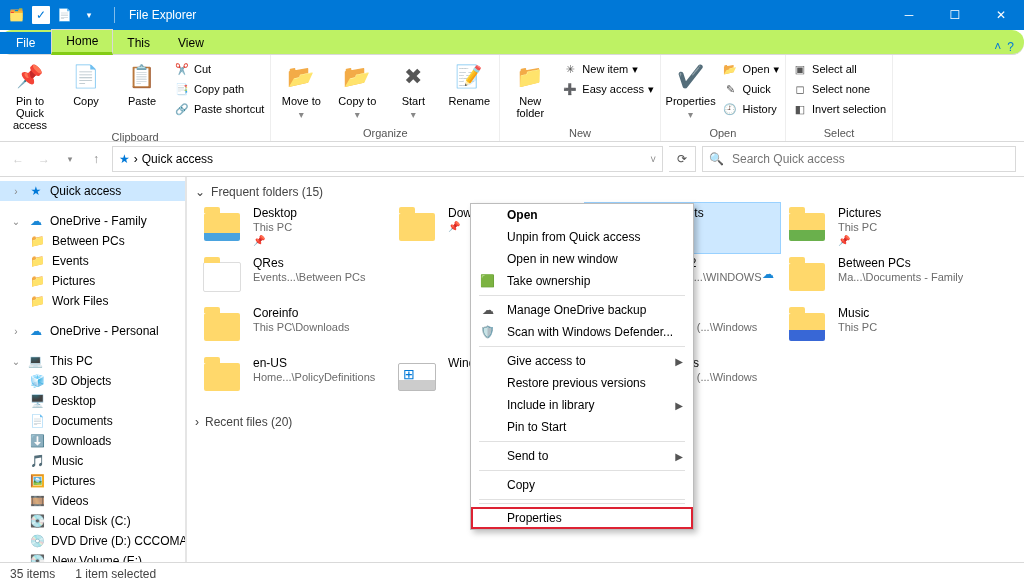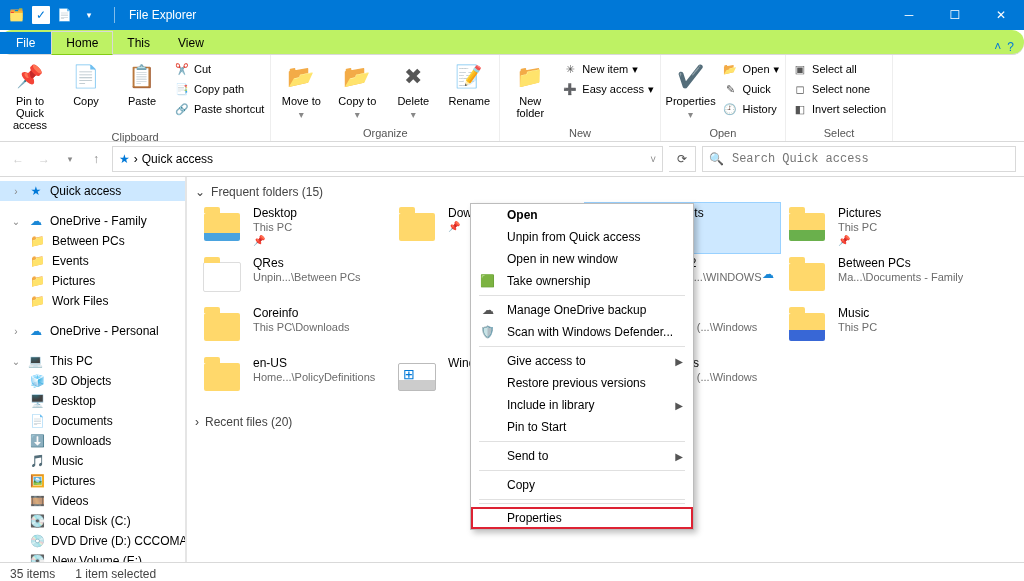--- a/index.html
+++ b/index.html
@@ -19,42 +19,42 @@
   .qat{display:flex;gap:6px;padding:0 8px;align-items:center;}
   .qat .ico{width:18px;height:18px;display:flex;align-items:center;justify-content:center;color:#fff;font-size:12px;}
   .title-text{margin-left:6px;font-size:12px;}
   .title-sep{height:16px;width:1px;background:rgba(255,255,255,.5);margin:0 8px;}
   .win-controls{margin-left:auto;display:flex;}
   .win-controls div{width:46px;height:30px;display:flex;align-items:center;justify-content:center;cursor:default;}
   
   .tabs{height:24px;display:flex;align-items:flex-end;background:#bef264;border-bottom:1px solid var(--border);border-radius:12px;}
   .tabs .filetab{background:var(--blue);color:#fff;padding:4px 16px;display:flex;align-items:center;}
   .tabs .tab{padding:4px 14px;display:flex;align-items:center;cursor:default;}
-  .tabs .tab.active{border:1px solid var(--border);border-bottom:1px solid #84cc16;margin-bottom:-1px;}
+  .tabs .tab.active{border:1px solid var(--border);border-bottom:3px solid #84cc16;margin-bottom:-1px;}
   .tabs .spacer{flex:1}
   .tabs .right{display:flex;align-items:center;gap:6px;padding-right:10px;color:var(--blue);}
   
   .ribbon{height:86px;border-bottom:1px solid var(--border);display:flex;font-size:11px;}
   .group{display:flex;flex-direction:column;align-items:center;border-right:1px solid #eee;padding:2px 6px 0;}
   .group .row{display:flex;gap:8px;flex:1;align-items:flex-start;}
   .group-label{font-size:11px;color:#555;text-align:center;padding:0 0 2px;}
   .bigbtn{display:flex;flex-direction:column;align-items:center;width:48px;gap:2px;padding-top:4px;line-height:12px;text-align:center;}
   .bigbtn .bicon{width:32px;height:32px;display:flex;align-items:center;justify-content:center;font-size:22px;color:#555;}
   .smallstack{display:flex;flex-direction:column;gap:4px;padding-top:4px;}
   .smallbtn{display:flex;align-items:center;gap:4px;white-space:nowrap;}
   .sicon{width:16px;height:16px;display:inline-flex;align-items:center;justify-content:center;color:#555;}
   
   .navrow{height:34px;display:flex;align-items:center;padding:0 8px;gap:6px;border-bottom:1px solid var(--border);}
   .navbtn{width:20px;height:20px;color:#888;display:flex;align-items:center;justify-content:center;}
   .navbtn.disabled{color:#ccc;}
   .addr{flex:1;border:1px solid var(--border);height:24px;display:flex;align-items:center;padding:0 6px;}
   .addr .crumb{display:flex;align-items:center;gap:4px;}
   .refresh{width:26px;height:24px;border:1px solid var(--border);border-left:none;display:flex;align-items:center;justify-content:center;color:#555;}
   .searchbox{width:300px;border:1px solid var(--border);height:24px;display:flex;align-items:center;padding:0 6px;color:#888;}
-  .searchbox input{border:none;outline:none;flex:1;font-size:12px;color:#c2410c;font-family:Liberation Mono, monospace;}
+  .searchbox input{border:none;outline:none;flex:1;font-size:12px;color:#c2410c;}
   
   .body{display:flex;height:calc(581px - 30px - 24px - 86px - 34px - 22px);}
   .sidebar{width:185px;border-right:2px solid #e5e5e5;overflow:hidden;padding-top:4px;}
   .tree{list-style:none;margin:0;padding:0;}
   .tree li{display:flex;align-items:center;gap:6px;padding:2px 6px 2px 10px;white-space:nowrap;}
   .tree li.sub{padding-left:30px;}
   .tree li.active{background:var(--selblue);}
   .tree .chevron{width:12px;color:#888;font-size:10px;text-align:center;}
   .tree .ticon{width:16px;height:16px;display:inline-flex;align-items:center;justify-content:center;}
   .content{flex:1;overflow:hidden;position:relative;padding:4px 8px;}
@@ -156,21 +156,21 @@
           <span>Move to</span>
           <span class="pin">▾</span>
         </div>
       <div class="bigbtn">
           <div class="bicon">📂</div>
           <span>Copy to</span>
           <span class="pin">▾</span>
         </div>
       <div class="bigbtn">
           <div class="bicon">✖</div>
-          <span>Delete</span>
+          <span>Start</span>
           <span class="pin">▾</span>
         </div>
       <div class="bigbtn">
           <div class="bicon">📝</div>
           <span>Rename</span>
         </div>
     </div>
     <div class="group-label">Organize</div>
   </div>
 
@@ -384,21 +384,21 @@
           </div>
       </div>
 
       <div class="item" style="position:relative">
         <span class="sync c-green">✔</span>
         <div class="thumb">
             <div class="folder" style="background:#fff;border:1px solid #ddd"></div>
           </div>
         <div class="meta">
             <span class="name">QRes</span>
-            <span class="path">Unpin...\Between PCs</span>
+            <span class="path">Events...\Between PCs</span>
           </div>
       </div>
 
       <div class="item" style="margin-left:195px;">
         <div class="thumb">
             <div class="folder"></div>
           </div>
         <div class="meta">
             <span class="name">System32</span>
             <span class="path">Local Disk...\WINDOWS</span>

